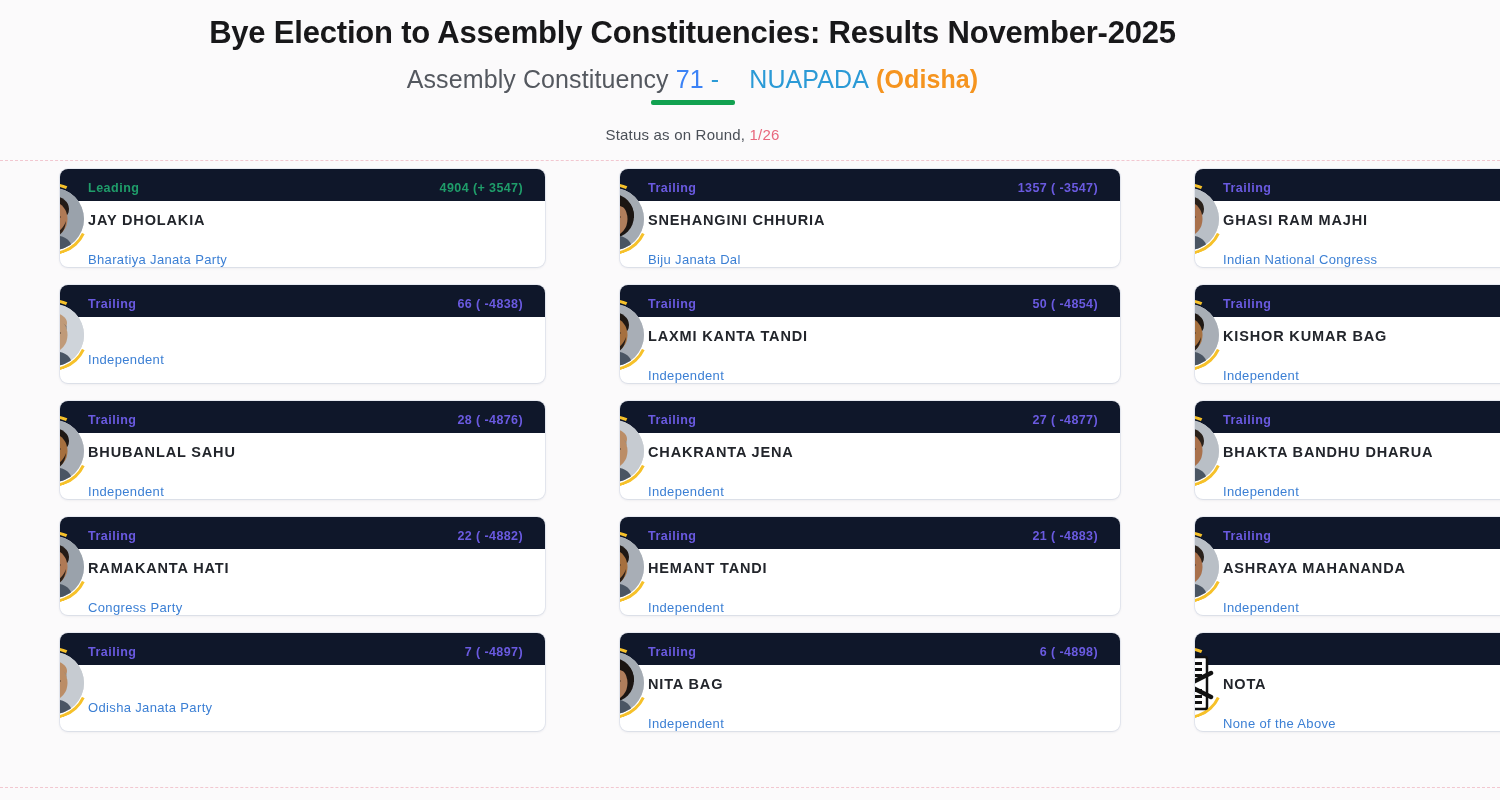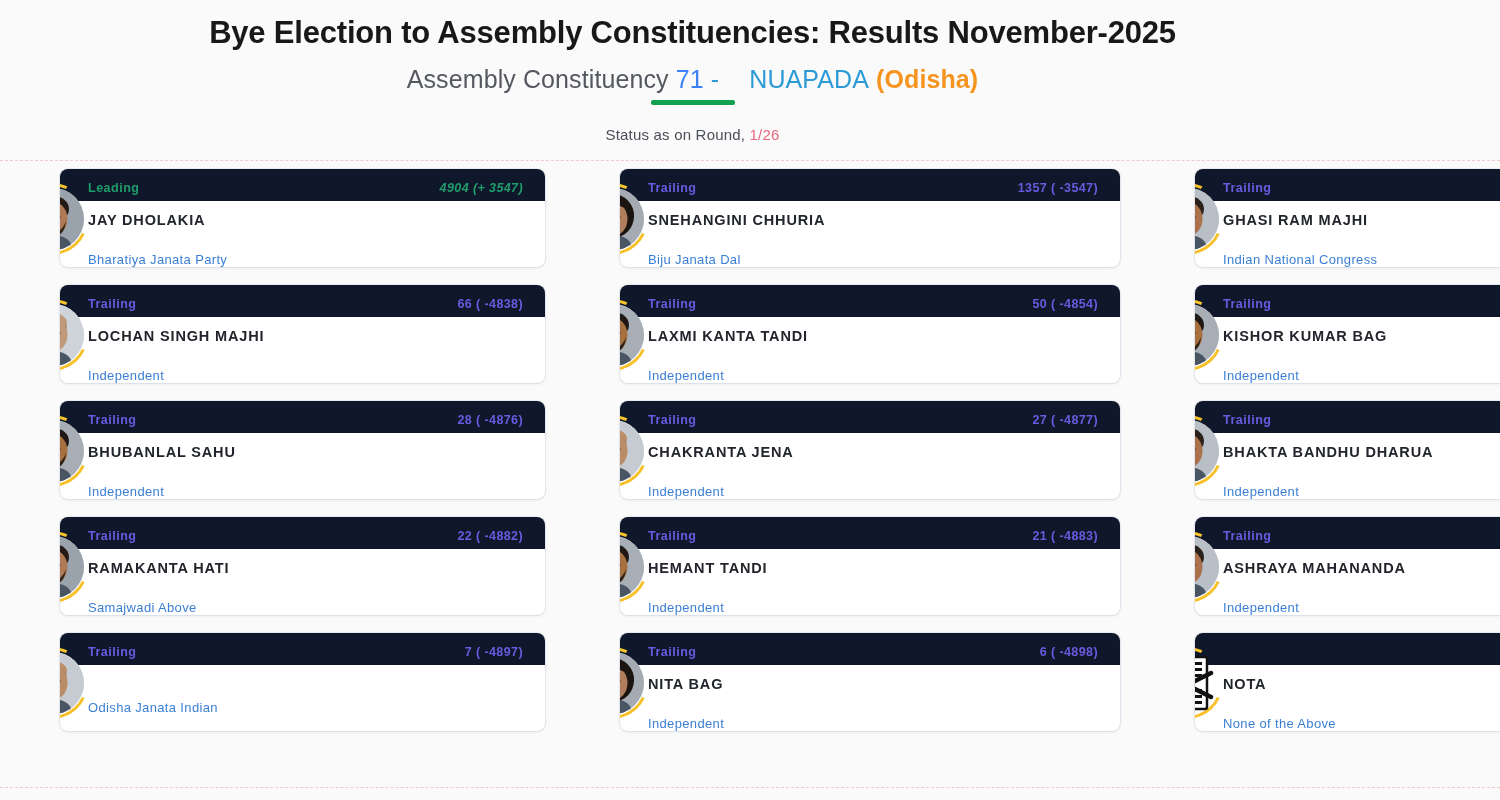--- a/index.html
+++ b/index.html
@@ -80,21 +80,21 @@
     white-space: nowrap;
   }
   .status-label {
     font-size: 12.5px; font-weight: bold; letter-spacing: 0.5px;
   }
   .status-label.leading { color: #1f9d6a; }
   .status-label.trailing { color: #6a5ae0; }
   .vote-figure {
     font-size: 12.5px; font-weight: bold; letter-spacing: 0.4px;
   }
-  .vote-figure.leading { color: #1f9d6a; font-style: italic; }
+  .vote-figure.leading { color: #1f9d6a; }
   .vote-figure.trailing { color: #6a5ae0; }
 
   
   .avatar-wrap {
     position: absolute;
     left: -44px; top: 14px;
     width: 72px; height: 72px;
   }
   .avatar-ring {
     position: absolute; inset: 0;
@@ -256,21 +256,20 @@
     <path d="M31 33 l-1.8 4 h3.6 z" fill="#8a5a38" opacity="0.5"></path>
     <path d="M12 62 Q12 48 31 47 Q50 48 50 62 Z" fill="#4a5563"></path>
   </svg>
             </div>
       </div>
       <div class="card-bar">
         <span class="status-label trailing">Trailing</span>
         <span class="vote-figure trailing">66 ( -4838)</span>
       </div>
       <div class="card-body">
-        <div class="cand-name">LOCHAN SINGH MAJHI</div>
         <div class="cand-party">Independent</div>
       </div>
         </div>
       </div>
       <div class="cell">
         <div class="card">
       <div class="avatar-wrap">
         <div class="avatar-ring"></div>
         <div class="avatar-photo">
               <svg viewBox="0 0 62 62" xmlns="http://www.w3.org/2000/svg">
@@ -447,21 +446,21 @@
     <path d="M12 62 Q12 48 31 47 Q50 48 50 62 Z" fill="#4a5563"></path>
   </svg>
             </div>
       </div>
       <div class="card-bar">
         <span class="status-label trailing">Trailing</span>
         <span class="vote-figure trailing">22 ( -4882)</span>
       </div>
       <div class="card-body">
         <div class="cand-name">RAMAKANTA HATI</div>
-        <div class="cand-party">Samajwadi Above</div>
+        <div class="cand-party">Congress Party</div>
       </div>
         </div>
       </div>
       <div class="cell">
         <div class="card">
       <div class="avatar-wrap">
         <div class="avatar-ring"></div>
         <div class="avatar-photo">
               <svg viewBox="0 0 62 62" xmlns="http://www.w3.org/2000/svg">
     <rect width="62" height="62" fill="#a8aeb6"></rect>
@@ -540,21 +539,21 @@
     <path d="M31 33 l-1.8 4 h3.6 z" fill="#8a5a38" opacity="0.5"></path>
     <path d="M12 62 Q12 48 31 47 Q50 48 50 62 Z" fill="#4a5563"></path>
   </svg>
             </div>
       </div>
       <div class="card-bar">
         <span class="status-label trailing">Trailing</span>
         <span class="vote-figure trailing">7 ( -4897)</span>
       </div>
       <div class="card-body">
-        <div class="cand-party">Odisha Janata Indian</div>
+        <div class="cand-party">Odisha Janata Party</div>
       </div>
         </div>
       </div>
       <div class="cell">
         <div class="card">
       <div class="avatar-wrap">
         <div class="avatar-ring"></div>
         <div class="avatar-photo">
               <svg viewBox="0 0 62 62" xmlns="http://www.w3.org/2000/svg">
     <rect width="62" height="62" fill="#a4abb3"></rect>

